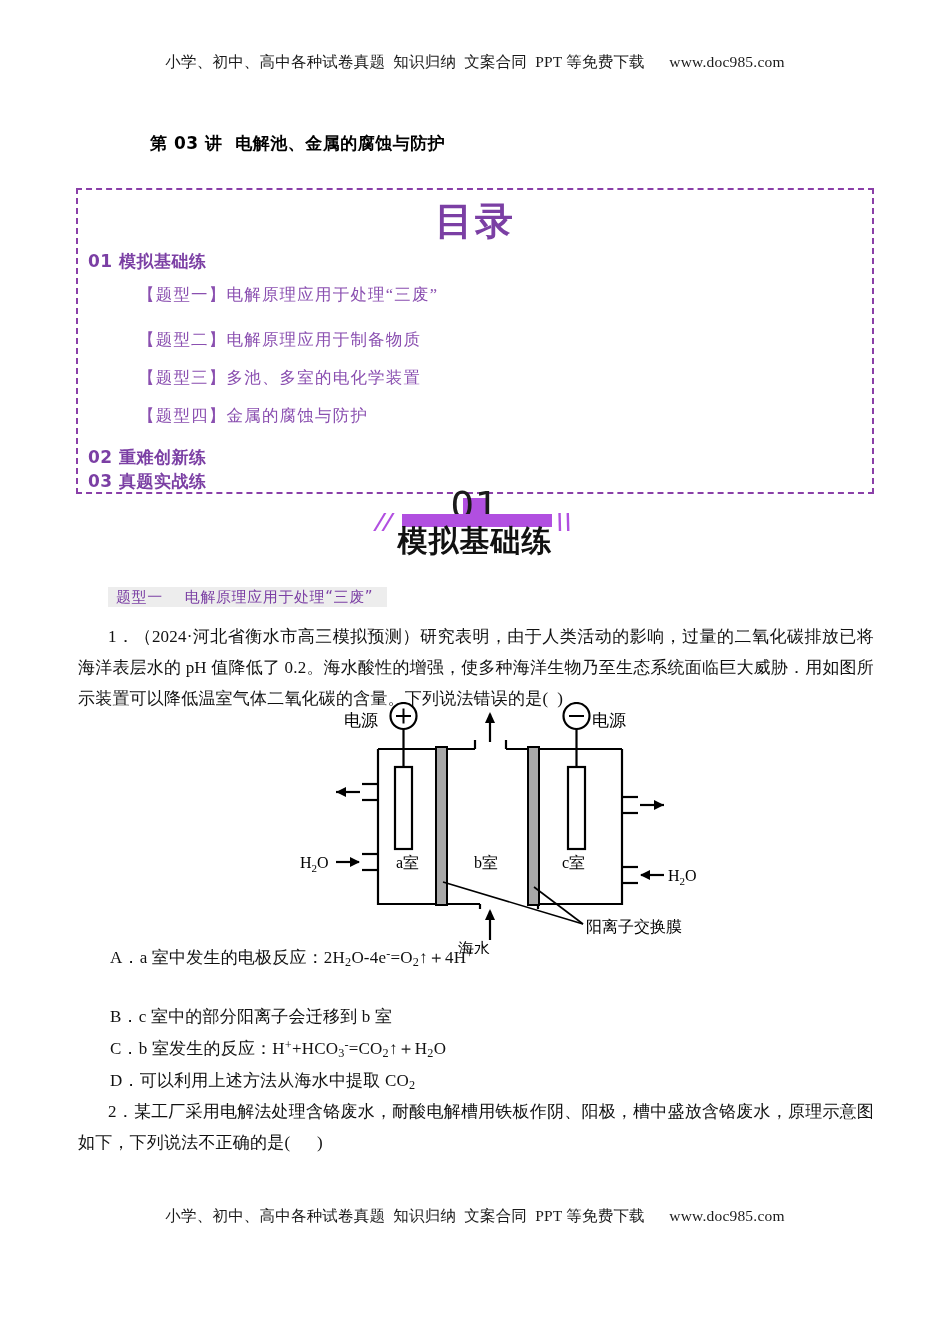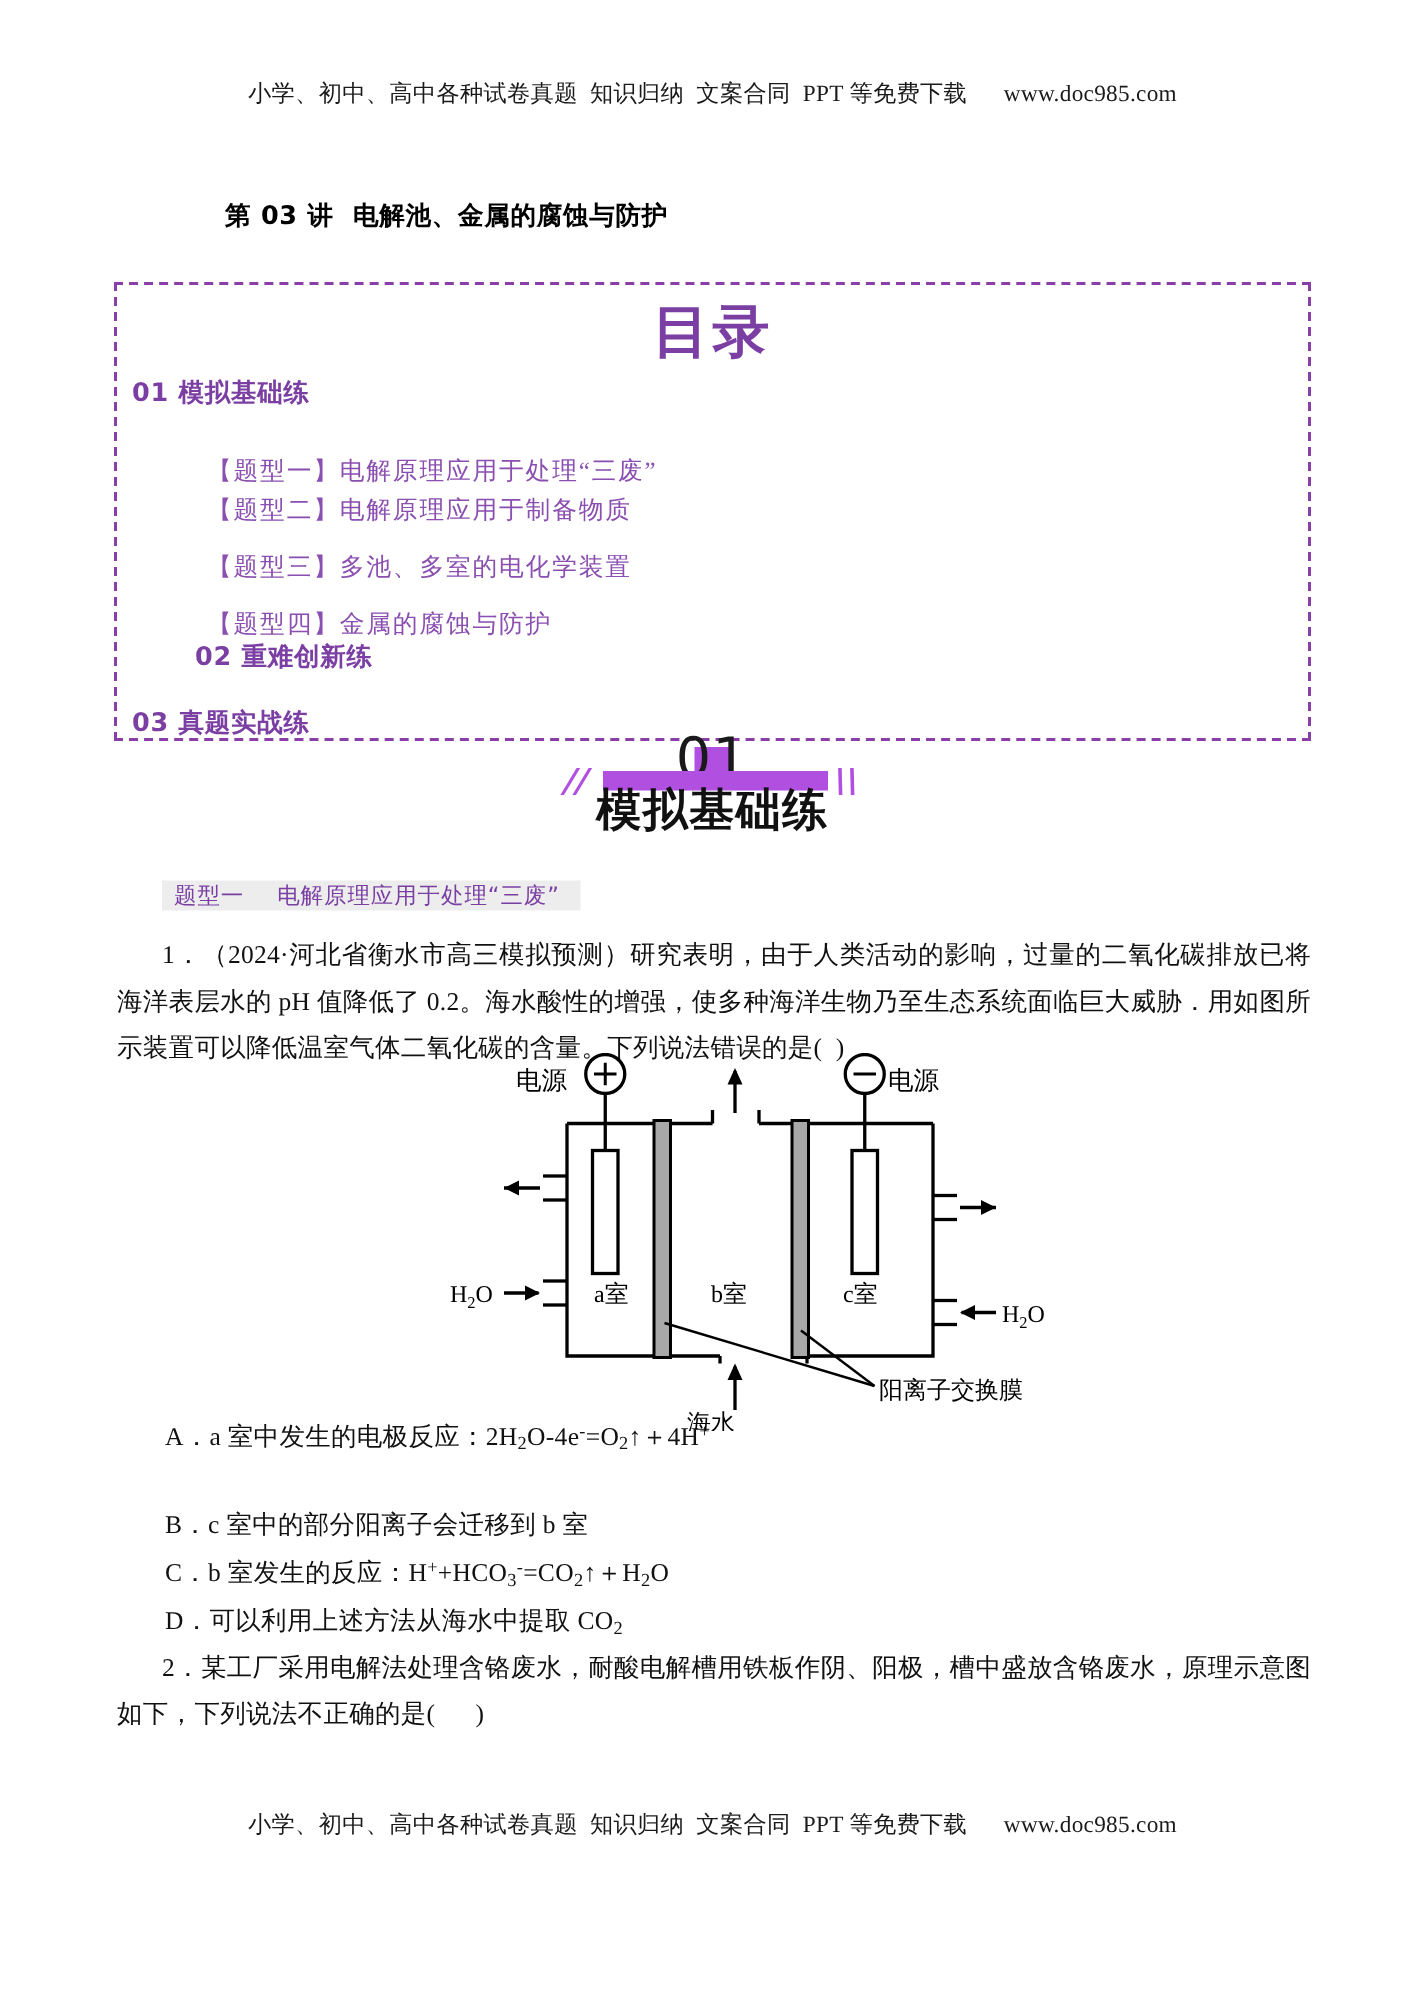--- a/index.html
+++ b/index.html
@@ -80,25 +80,25 @@
   .toc-sub {
     position: absolute;
     left: 60px;
     font-family: "Liberation Serif", "DejaVu Serif", serif;
     font-size: 16.5px;
     color: #8a4fb0;
     letter-spacing: 1.2px;
     white-space: pre;
   }
   #toc-sec-0 { top: 60px; }
-  #toc-sub-0 { top: 113px; text-align: right; }
+  #toc-sub-0 { top: 94px; text-align: right; }
   #toc-sub-1 { top: 139px; }
   #toc-sub-2 { top: 177px; }
   #toc-sub-3 { top: 215px; }
-  #toc-sec-1 { top: 236px; margin-left: 42px; }
+  #toc-sec-1 { top: 256px; }
   #toc-sec-2 { top: 280px; }
 
   
   #section-banner {
     position: absolute;
     top: 487px;
     left: 0;
     width: 950px;
     height: 80px;
   }

